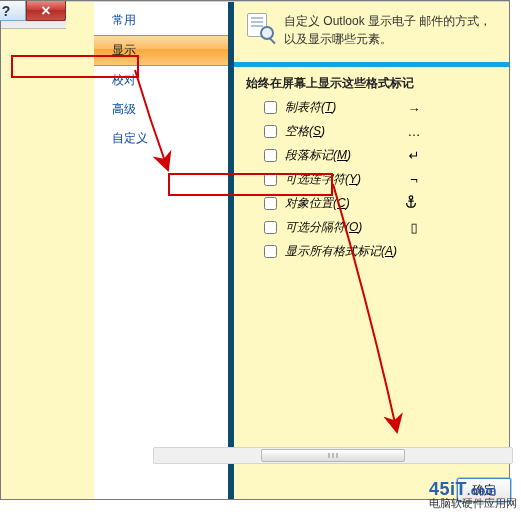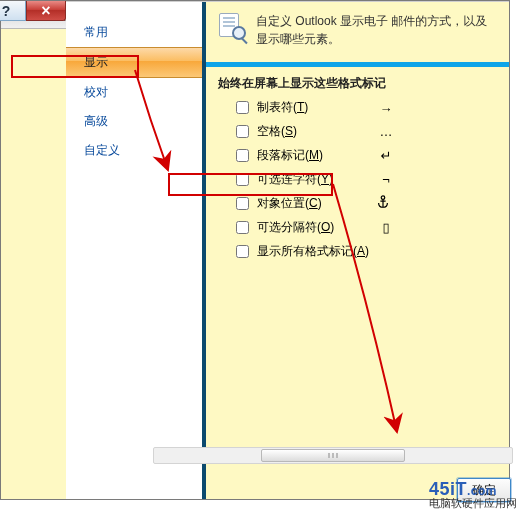--- a/index.html
+++ b/index.html
@@ -67,22 +67,23 @@
   }
   .body {
     flex: 1;
     display: flex;
     border-top: 1px solid #cfcfcf;
     overflow: hidden;
   }
   .sidebar {
     width: 140px;
     background: #fff;
-    border-right: 4px solid #0c4a6e;
-    padding-top: 16px;
+    border-right: 6px solid #0c4a6e;
+    padding-top: 4px;
+    margin-left: 28px;
   }
   .sidebar .item {
     padding: 6px 14px 6px 18px;
     color: #0a4b9c;
     cursor: pointer;
   }
   .sidebar .item.selected {
     background: linear-gradient(#fdd9a8, #fbbd61 45%, #f8a83b 46%, #fcc877);
     border: 1px solid #c98c2f;
     border-left: none;
@@ -159,21 +160,21 @@
   .opt {
     display: flex;
     align-items: center;
     height: 24px;
     position: relative;
   }
   .opt input[type="checkbox"] {
     width: 13px; height: 13px;
     margin: 0 8px 0 0;
   }
-  .opt .label { color: #000; }
+  .opt .label { color: #000; font-style: italic; }
   .opt .u { text-decoration: underline; }
   .opt .sym {
     position: absolute;
     left: 140px;
     width: 20px;
     text-align: center;
     font-family: Arial, sans-serif;
     font-size: 13px;
     color: #000;
   }

